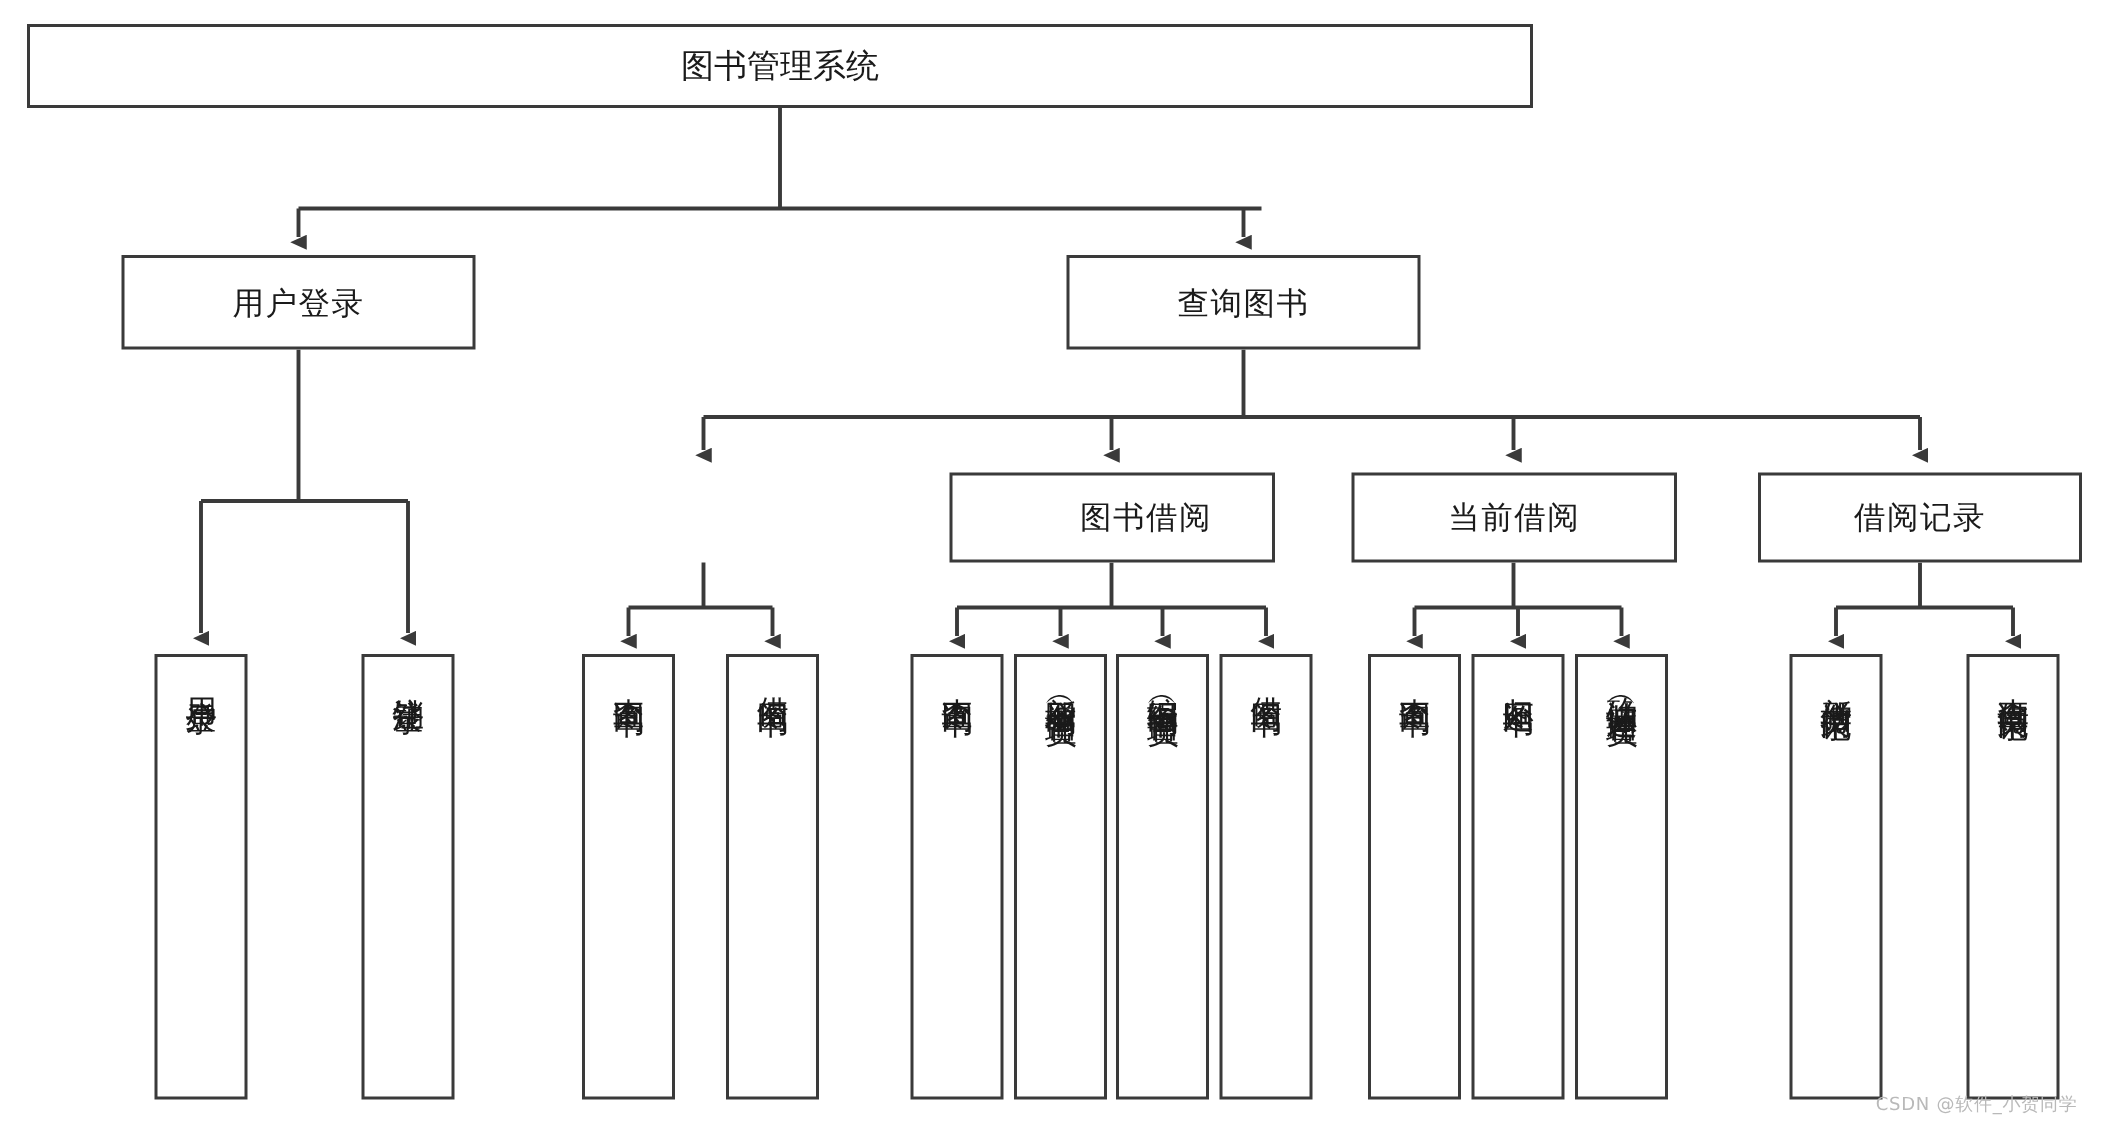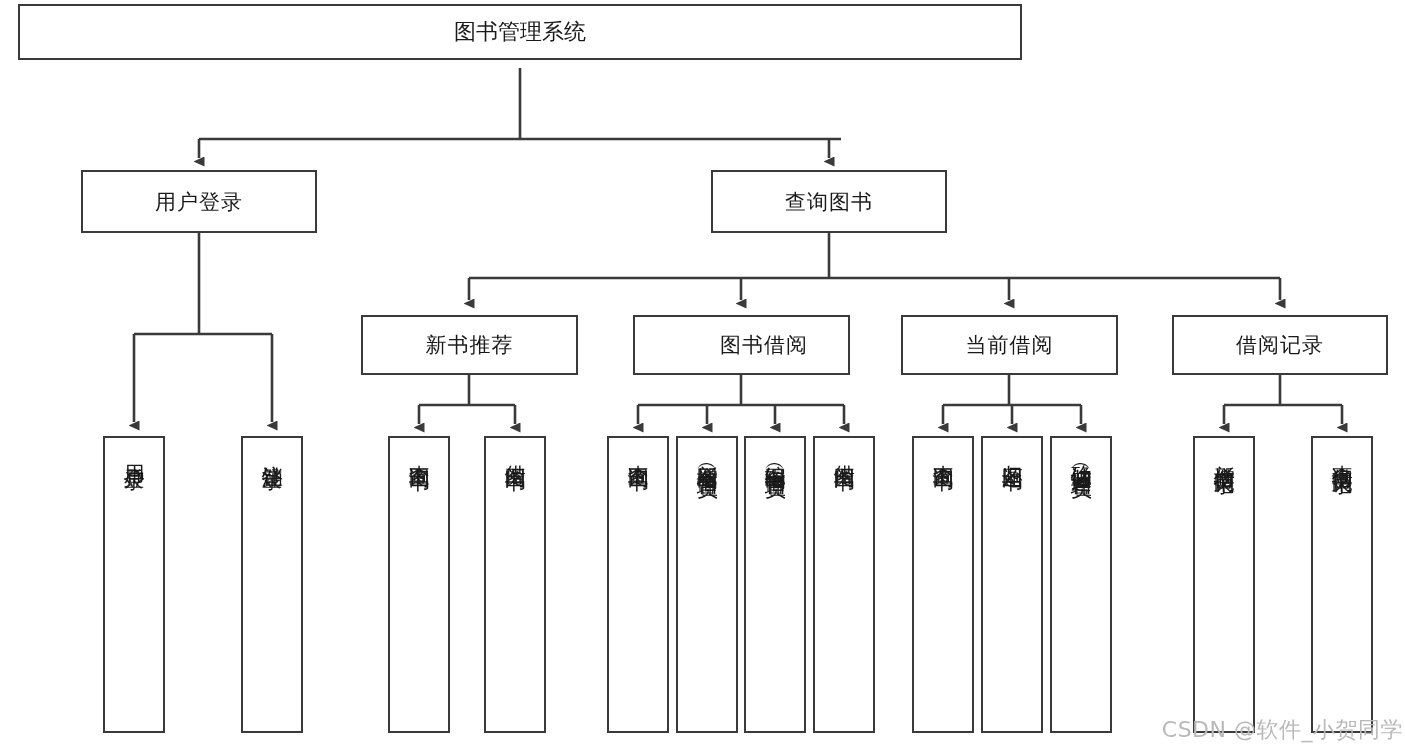--- a/index.html
+++ b/index.html
@@ -49,23 +49,23 @@
   }
   .vtext {
     writing-mode: vertical-rl;
     text-orientation: upright;
     line-height: 1.06;
     letter-spacing: 2px;
     white-space: nowrap;
   }
   .watermark {
     position: absolute;
-    right: 2px;
+    right: 20px;
     bottom: 2px;
-    font-size: 22px;
+    font-size: 12px;
     color: #b9b9b9;
     z-index: 5;
     white-space: nowrap;
     letter-spacing: 0.5px;
   }
 </style>
 </head>
 <body>
 
 <div id="canvas">
@@ -113,34 +113,31 @@
       <path d="M1012,405 L1012,424" marker-end="url(#arrow)"></path>
       <path d="M1081,405 L1081,424" marker-end="url(#arrow)"></path>
 
       <path d="M1280,375 L1280,405"></path>
       <path d="M1224,405 L1342,405"></path>
       <path d="M1224,405 L1224,424" marker-end="url(#arrow)"></path>
       <path d="M1342,405 L1342,424" marker-end="url(#arrow)"></path>
     </g>
   </svg>
 
-  <div class="node root" style="left:18px;top:4px;width:1004px;height:56px;">
+  <div class="node root" style="left:18px;top:16px;width:1004px;height:56px;">
     <span>图书管理系统</span>
   </div>
 
   <div class="node horiz" style="left:81px;top:170px;width:236px;height:63px;">
     <span>用户登录</span>
   </div>
   <div class="node horiz" style="left:711px;top:170px;width:236px;height:63px;">
     <span>查询图书</span>
   </div>
 
-  <div class="node horiz" style="left:361px;top:315px;width:217px;height:60px;">
-    <span>新书推荐</span>
-  </div>
   <div class="node horiz" style="left:633px;top:315px;width:217px;height:60px;padding-left:45px;">
     <span>图书借阅</span>
   </div>
   <div class="node horiz" style="left:901px;top:315px;width:217px;height:60px;">
     <span>当前借阅</span>
   </div>
   <div class="node horiz" style="left:1172px;top:315px;width:216px;height:60px;">
     <span>借阅记录</span>
   </div>
 

